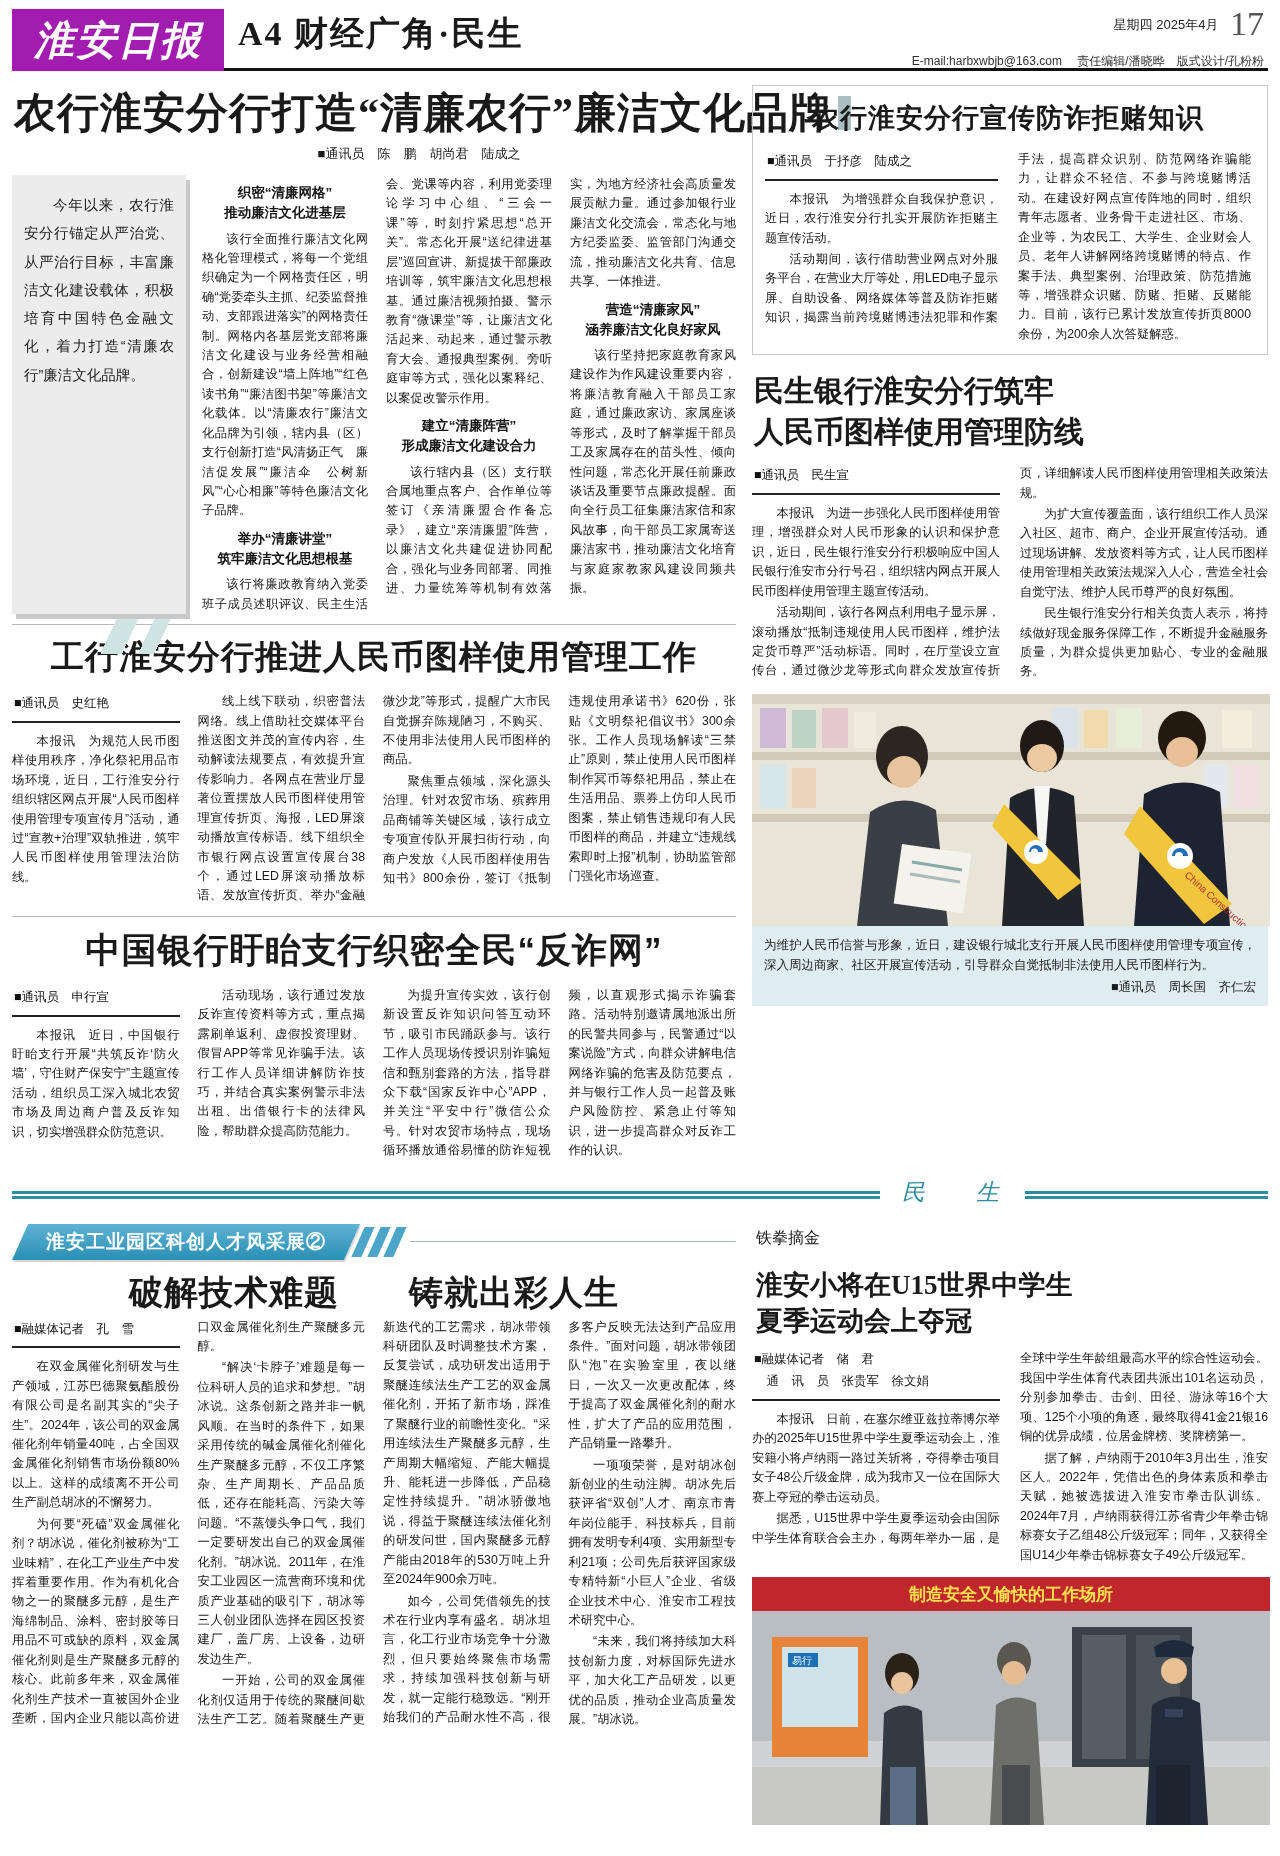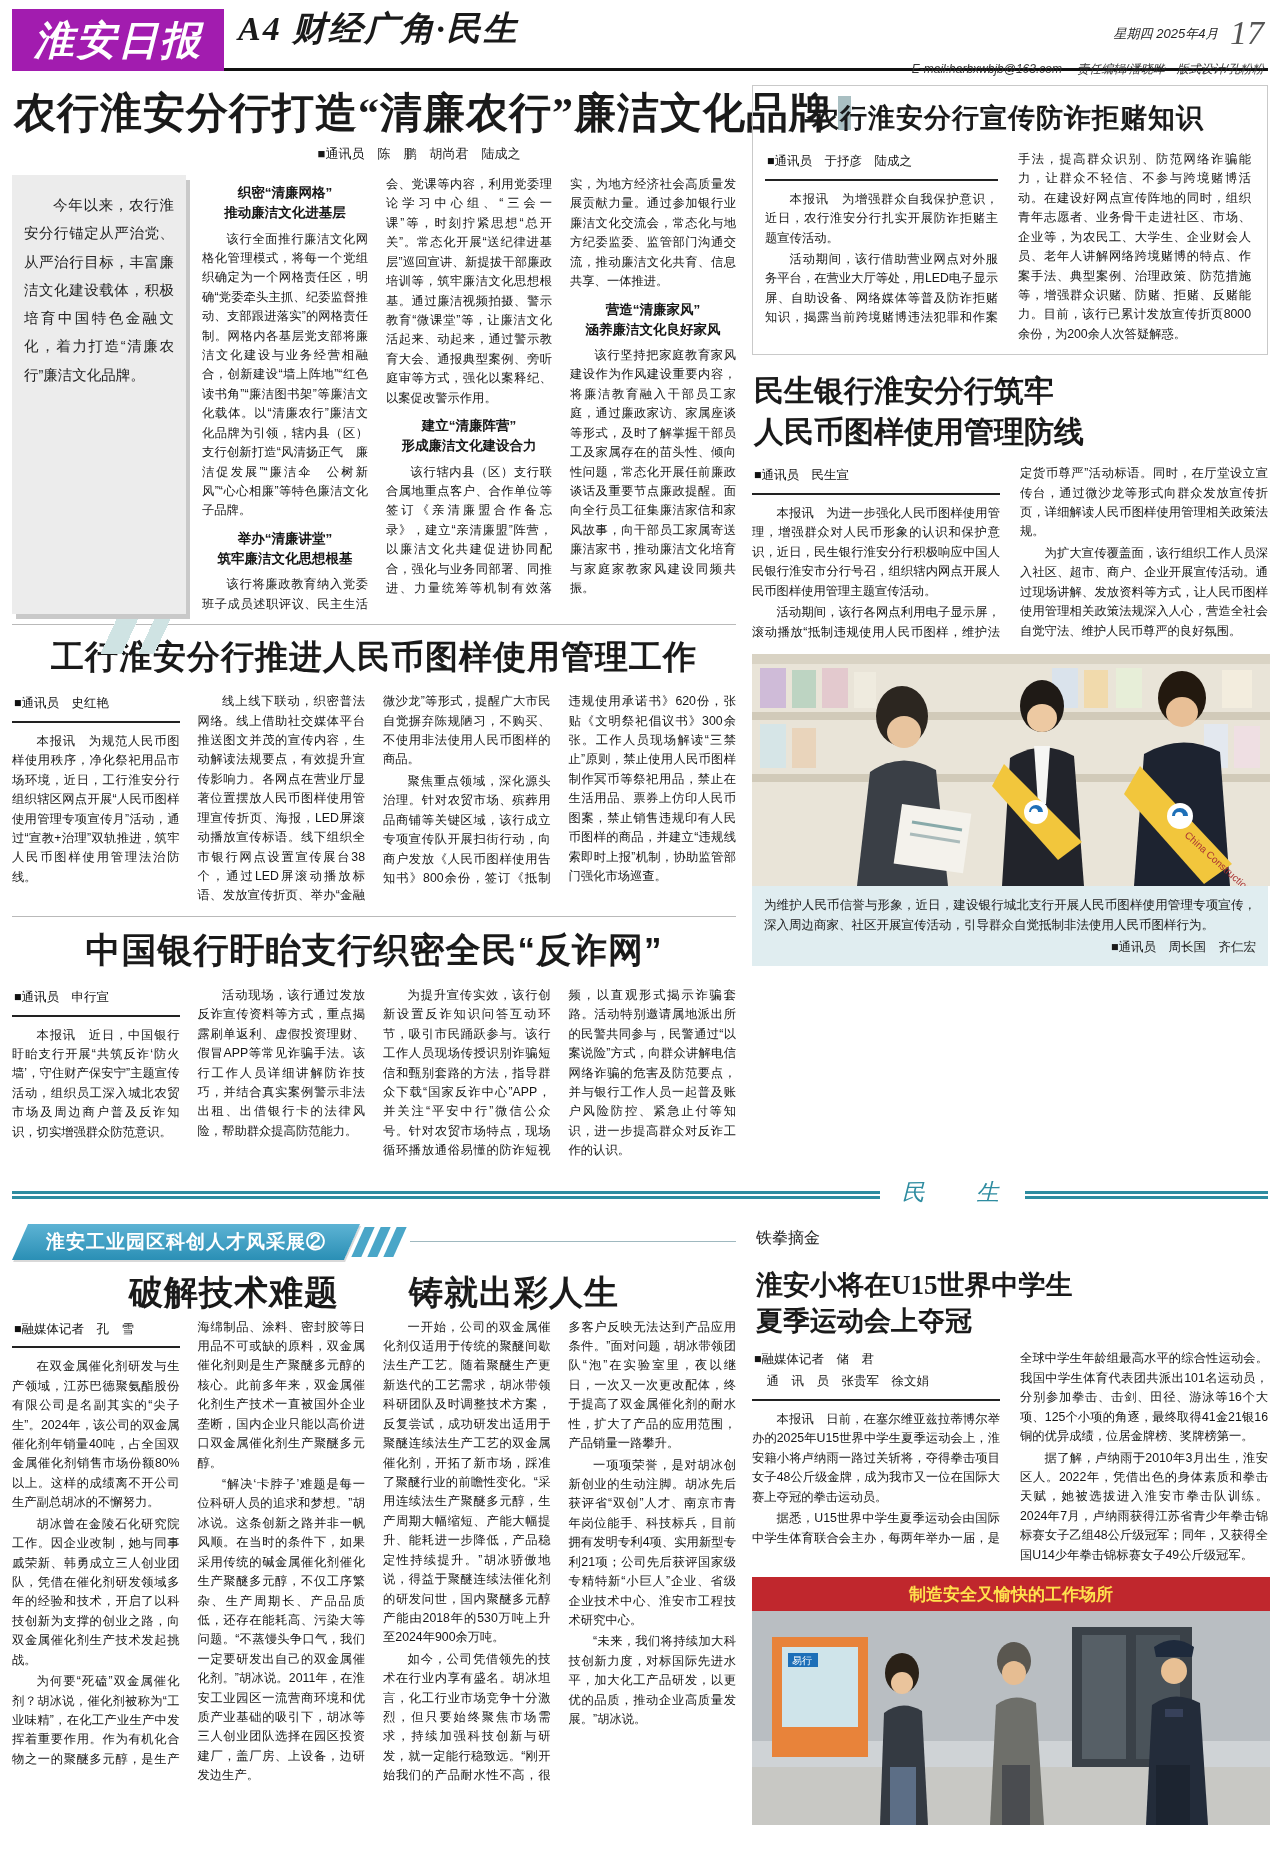--- a/index.html
+++ b/index.html
@@ -3,21 +3,21 @@
 <meta charset="utf-8">
 <style>
   html,body{margin:0;padding:0;background:#fff;}
   body{width:1280px;min-height:1856px;font-family:"Liberation Sans",sans-serif;color:#1a1a1a;}
   .page{width:1256px;margin:0 auto;padding:6px 0 0 0;position:relative;}
 
   
   .header{display:flex;align-items:flex-end;}
   .masthead{width:212px;height:62px;background:#a21caf;color:#fff;display:flex;align-items:center;justify-content:center;
             font-family:"Liberation Serif",serif;font-size:40px;font-weight:bold;font-style:italic;letter-spacing:2px;flex:none;}
-  .header-right{flex:1;border-bottom:3px solid #111;display:flex;align-items:flex-start;justify-content:space-between;padding:0 4px 6px 14px;height:56px;font-style:italic;}
+  .header-right{flex:1;border-bottom:3px solid #111;display:flex;align-items:center;justify-content:space-between;padding:0 4px 6px 14px;height:56px;}
   .page-section-title{font-size:34px;font-weight:bold;letter-spacing:2px;font-family:"Liberation Serif",serif;white-space:nowrap;}
   .header-info{text-align:right;font-size:12px;color:#333;line-height:1.6;}
   .header-info .date-line{font-size:13px;color:#222;}
   .day-num{font-family:"Liberation Serif",serif;font-size:34px;color:#555;margin-left:8px;vertical-align:-6px;}
 
   
   .headline-sans{font-weight:bold;letter-spacing:1px;text-align:center;}
   .byline{font-size:12.5px;color:#111;padding:2px 2px 7px 2px;border-bottom:2px solid #222;margin-bottom:9px;}
   .article-body{font-size:12.3px;line-height:1.58;text-align:justify;color:#161616;}
   .article-body p{margin:0 0 2px 0;text-indent:2em;}
@@ -189,20 +189,21 @@
         <div class="serif-headline" style="font-size:30px;line-height:1.35;margin:4px 0 12px 2px;">
           <span>民生银行淮安分行筑牢</span><br>
           <span>人民币图样使用管理防线</span>
         </div>
         <div class="article-body cols-2">
           <div class="byline">■通讯员　民生宣</div>
           <div>
               <p>本报讯　为进一步强化人民币图样使用管理，增强群众对人民币形象的认识和保护意识，近日，民生银行淮安分行积极响应中国人民银行淮安市分行号召，组织辖内网点开展人民币图样使用管理主题宣传活动。</p>
               <p>活动期间，该行各网点利用电子显示屏，滚动播放“抵制违规使用人民币图样，维护法定货币尊严”活动标语。同时，在厅堂设立宣传台，通过微沙龙等形式向群众发放宣传折页，详细解读人民币图样使用管理相关政策法规。</p>
               <p>为扩大宣传覆盖面，该行组织工作人员深入社区、超市、商户、企业开展宣传活动。通过现场讲解、发放资料等方式，让人民币图样使用管理相关政策法规深入人心，营造全社会自觉守法、维护人民币尊严的良好氛围。</p>
+              <p>民生银行淮安分行相关负责人表示，将持续做好现金服务保障工作，不断提升金融服务质量，为群众提供更加贴心、专业的金融服务。</p>
             </div>
         </div>
       </div>
 
       <div class="photo-wrap">
         <svg width="518" height="232" viewBox="0 0 518 232">
           <rect width="518" height="232" fill="#e9e4d8"></rect>
           <g opacity="0.9">
             <rect x="0" y="0" width="518" height="10" fill="#d8d2c2"></rect>
             <rect x="0" y="58" width="518" height="8" fill="#cfc8b6"></rect>
@@ -271,21 +272,20 @@
               <i></i>
               <i></i>
             </div>
           <div class="ribbon-line"></div>
         </div>
         <div class="headline-sans talent-title">破解技术难题　　铸就出彩人生</div>
         <div class="article-body cols-4">
           <div class="byline">■融媒体记者　孔　雪</div>
           <div>
               <p>在双金属催化剂研发与生产领域，江苏巴德聚氨酯股份有限公司是名副其实的“尖子生”。2024年，该公司的双金属催化剂年销量40吨，占全国双金属催化剂销售市场份额80%以上。这样的成绩离不开公司生产副总胡冰的不懈努力。</p>
-              <p>胡冰曾在金陵石化研究院工作。因企业改制，她与同事戚荣新、韩勇成立三人创业团队，凭借在催化剂研发领域多年的经验和技术，开启了以科技创新为支撑的创业之路，向双金属催化剂生产技术发起挑战。</p>
               <p>为何要“死磕”双金属催化剂？胡冰说，催化剂被称为“工业味精”，在化工产业生产中发挥着重要作用。作为有机化合物之一的聚醚多元醇，是生产海绵制品、涂料、密封胶等日用品不可或缺的原料，双金属催化剂则是生产聚醚多元醇的核心。此前多年来，双金属催化剂生产技术一直被国外企业垄断，国内企业只能以高价进口双金属催化剂生产聚醚多元醇。</p>
               <p>“解决‘卡脖子’难题是每一位科研人员的追求和梦想。”胡冰说。这条创新之路并非一帆风顺。在当时的条件下，如果采用传统的碱金属催化剂催化生产聚醚多元醇，不仅工序繁杂、生产周期长、产品品质低，还存在能耗高、污染大等问题。“不蒸馒头争口气，我们一定要研发出自己的双金属催化剂。”胡冰说。2011年，在淮安工业园区一流营商环境和优质产业基础的吸引下，胡冰等三人创业团队选择在园区投资建厂，盖厂房、上设备，边研发边生产。</p>
               <p>一开始，公司的双金属催化剂仅适用于传统的聚醚间歇法生产工艺。随着聚醚生产更新迭代的工艺需求，胡冰带领科研团队及时调整技术方案，反复尝试，成功研发出适用于聚醚连续法生产工艺的双金属催化剂，开拓了新市场，踩准了聚醚行业的前瞻性变化。“采用连续法生产聚醚多元醇，生产周期大幅缩短、产能大幅提升、能耗进一步降低，产品稳定性持续提升。”胡冰骄傲地说，得益于聚醚连续法催化剂的研发问世，国内聚醚多元醇产能由2018年的530万吨上升至2024年900余万吨。</p>
               <p>如今，公司凭借领先的技术在行业内享有盛名。胡冰坦言，化工行业市场竞争十分激烈，但只要始终聚焦市场需求，持续加强科技创新与研发，就一定能行稳致远。“刚开始我们的产品耐水性不高，很多客户反映无法达到产品应用条件。”面对问题，胡冰带领团队“泡”在实验室里，夜以继日，一次又一次更改配体，终于提高了双金属催化剂的耐水性，扩大了产品的应用范围，产品销量一路攀升。</p>
               <p>一项项荣誉，是对胡冰创新创业的生动注脚。胡冰先后获评省“双创”人才、南京市青年岗位能手、科技标兵，目前拥有发明专利4项、实用新型专利21项；公司先后获评国家级专精特新“小巨人”企业、省级企业技术中心、淮安市工程技术研究中心。</p>
               <p>“未来，我们将持续加大科技创新力度，对标国际先进水平，加大化工产品研发，以更优的品质，推动企业高质量发展。”胡冰说。</p>
             </div>
         </div>
       </div>
 

